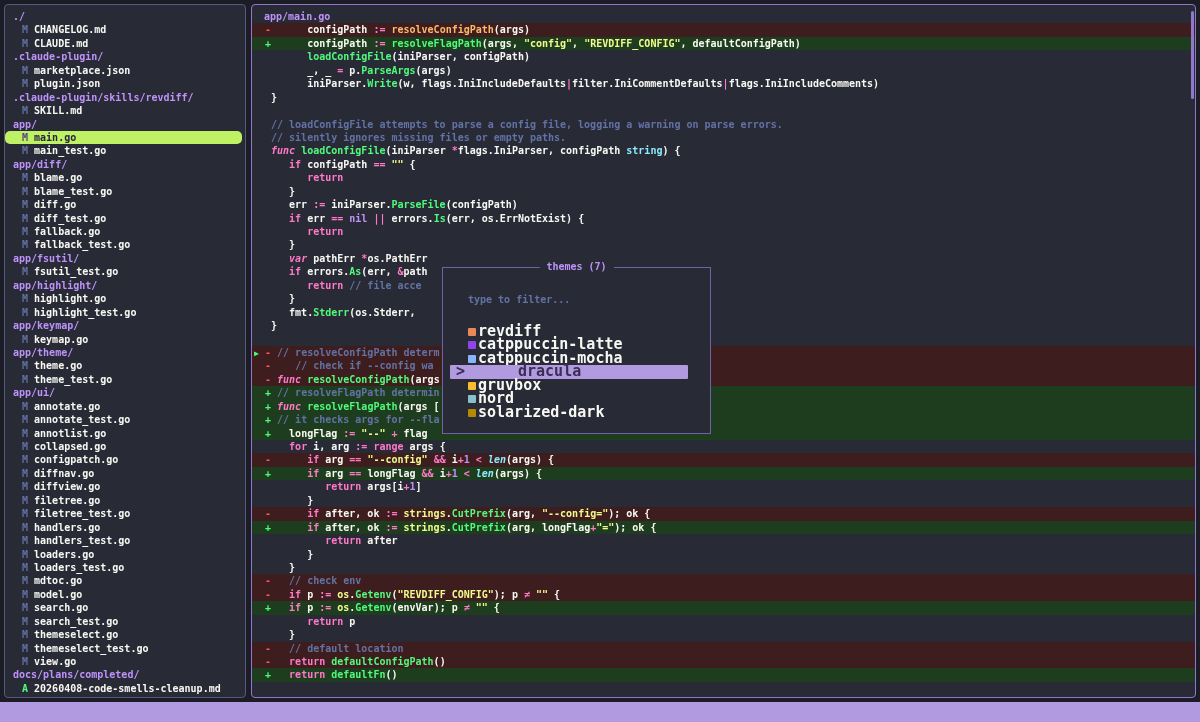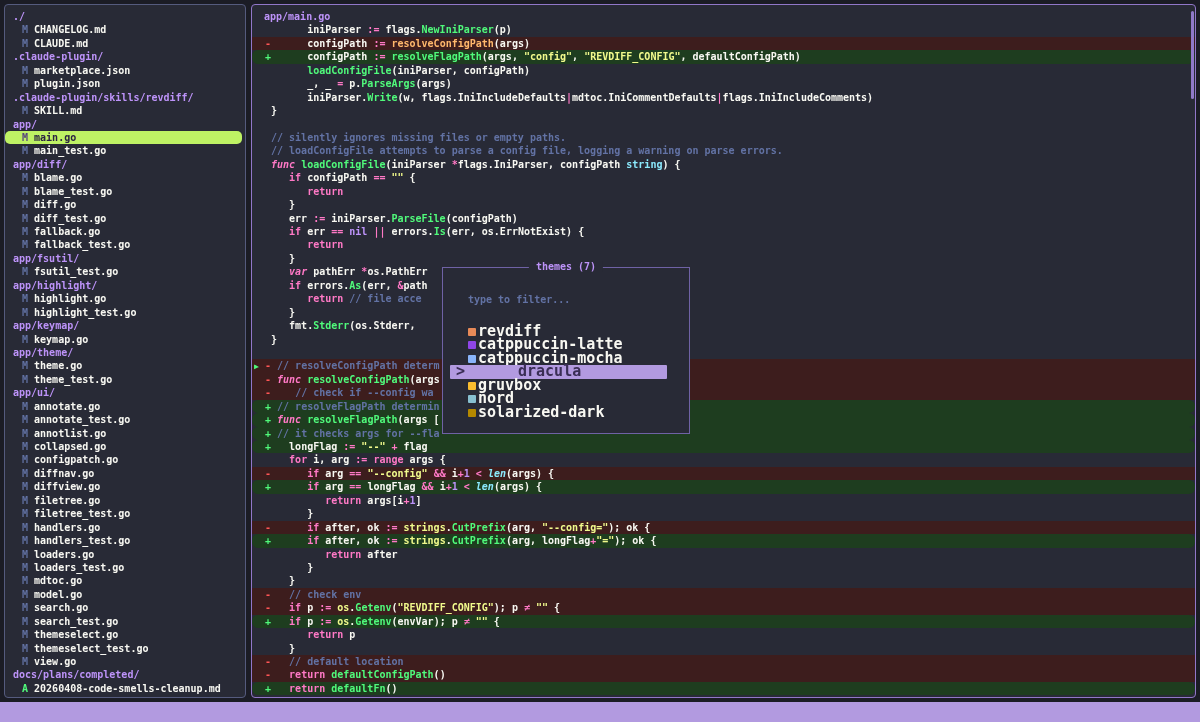--- a/index.html
+++ b/index.html
@@ -13,30 +13,30 @@
   #tree { padding-top:5px; }
   .dir { color:#bd93f9; padding-left:8px; }
   .file { color:#f8f8f2; padding-left:11px; }
   .fstat { color:#6272a4; }
   .fstat.added { color:#50fa7b; }
   .file.sel { background:#bef264; color:#2a2342; margin-right:3px; border-radius:5px; }
   .file.sel .fstat { color:#55447c; }
   #difflines { padding-top:5px; position:relative; }
   .dl { padding-left:13px; }
   .dl.del { background:#3d1d1d; }
-  .dl.add { background:#1e3d1f;border-radius:6px; }
+  .dl.add { background:#1e3d1f; }
   .dl .rfrag { position:absolute; left:507px; top:14px;margin-left:42px; }
   .hunkmark { position:absolute; left:2px; top:1px; color:#50fa7b; font-size:8px; }
   .dtitle { color:#bd93f9; padding-left:12px; }
   .seg-fg{color:#f8f8f2} .seg-pk{color:#ff79c6} .seg-gr{color:#50fa7b}
   .seg-ye{color:#f1fa8c} .seg-cy{color:#8be9fd} .seg-pu{color:#bd93f9}
   .seg-co{color:#6272a4} .seg-or{color:#ffb86c}
   .seg-dm{color:#ff5555} .seg-am{color:#50fa7b}
   .seg-kw{color:#ff79c6; font-style:italic} .seg-ci{color:#8be9fd; font-style:italic}
-  #popup { position:absolute; left:190px; top:262px; width:248px; height:167px;
+  #popup { position:absolute; left:190px; top:262px; width:269px; height:167px;
     background:#282a36; border:1px solid #6f62a5; z-index:5; }
   #popup-title { position:absolute; top:-7px; left:50%; transform:translateX(-50%);
     background:#282a36; color:#bd93f9; font-size:10px; font-weight:bold; padding:0 7px;
     white-space:pre; }
   #popup-filter { position:absolute; top:26px; left:25px; color:#6272a4; font-size:10px;
     font-weight:bold; }
   #popup-list { position:absolute; top:57px; left:0; right:0; }
   .pitem { height:13.45px; line-height:13.45px; font-size:15px; font-weight:bold;
     position:relative; color:#f8f8f2; }
   .pitem .swatch { position:absolute; left:25px; top:3px; width:8px; height:8px; border-radius:1px; }
@@ -107,48 +107,47 @@
       <div class="trow file"><span class="fstat"> M </span><span>themeselect_test.go</span></div>
       <div class="trow file"><span class="fstat"> M </span><span>view.go</span></div>
       <div class="trow dir">docs/plans/completed/</div>
       <div class="trow file"><span class="fstat added"> A </span><span>20260408-code-smells-cleanup.md</span></div>
     </div>
 </div>
 
 <div id="diffpane" class="panel">
   <div id="difflines">
     <div class="trow dtitle">app/main.go</div>
-  <div class="trow dl ctx"><span class="seg-fg">       iniParser </span><span class="seg-pk">:=</span><span class="seg-fg"> flags.</span><span class="seg-gr">NewIniParser</span><span class="seg-fg">(p)</span></div>
       <div class="trow dl del"><span class="seg-dm">-</span><span class="seg-fg">      configPath </span><span class="seg-pk">:=</span><span class="seg-fg"> </span><span class="seg-or">resolveConfigPath</span><span class="seg-fg">(args)</span></div>
       <div class="trow dl add"><span class="seg-am">+</span><span class="seg-fg">      configPath </span><span class="seg-pk">:=</span><span class="seg-fg"> </span><span class="seg-gr">resolveFlagPath</span><span class="seg-fg">(args, </span><span class="seg-ye">"config"</span><span class="seg-fg">, </span><span class="seg-ye">"REVDIFF_CONFIG"</span><span class="seg-fg">, defaultConfigPath)</span></div>
       <div class="trow dl ctx"><span class="seg-fg">       </span><span class="seg-gr">loadConfigFile</span><span class="seg-fg">(iniParser, configPath)</span></div>
       <div class="trow dl ctx"><span class="seg-fg">       _, _ </span><span class="seg-pk">=</span><span class="seg-fg"> p.</span><span class="seg-gr">ParseArgs</span><span class="seg-fg">(args)</span></div>
-      <div class="trow dl ctx"><span class="seg-fg">       iniParser.</span><span class="seg-gr">Write</span><span class="seg-fg">(w, flags.IniIncludeDefaults</span><span class="seg-pk">|</span><span class="seg-fg">mdtoc.IniCommentDefaults</span><span class="seg-pk">|</span><span class="seg-fg">flags.IniIncludeComments)</span></div>
+      <div class="trow dl ctx"><span class="seg-fg">       iniParser.</span><span class="seg-gr">Write</span><span class="seg-fg">(w, flags.IniIncludeDefaults</span><span class="seg-pk">|</span><span class="seg-fg">filter.IniCommentDefaults</span><span class="seg-pk">|</span><span class="seg-fg">flags.IniIncludeComments)</span></div>
       <div class="trow dl ctx"><span class="seg-fg"> }</span></div>
       <div class="trow dl blank"></div>
+      <div class="trow dl ctx"><span class="seg-co"> // loadConfigFile attempts to parse a config file, logging a warning on parse errors.</span></div>
       <div class="trow dl ctx"><span class="seg-co"> // silently ignores missing files or empty paths.</span></div>
-      <div class="trow dl ctx"><span class="seg-co"> // loadConfigFile attempts to parse a config file, logging a warning on parse errors.</span></div>
       <div class="trow dl ctx"><span class="seg-fg"> </span><span class="seg-kw">func</span><span class="seg-fg"> </span><span class="seg-gr">loadConfigFile</span><span class="seg-fg">(iniParser </span><span class="seg-pk">*</span><span class="seg-fg">flags.IniParser, configPath </span><span class="seg-cy">string</span><span class="seg-fg">) {</span></div>
       <div class="trow dl ctx"><span class="seg-fg">    </span><span class="seg-pk">if</span><span class="seg-fg"> configPath </span><span class="seg-pk">==</span><span class="seg-fg"> </span><span class="seg-ye">""</span><span class="seg-fg"> {</span></div>
       <div class="trow dl ctx"><span class="seg-fg">       </span><span class="seg-pk">return</span></div>
       <div class="trow dl ctx"><span class="seg-fg">    }</span></div>
       <div class="trow dl ctx"><span class="seg-fg">    err </span><span class="seg-pk">:=</span><span class="seg-fg"> iniParser.</span><span class="seg-gr">ParseFile</span><span class="seg-fg">(configPath)</span></div>
       <div class="trow dl ctx"><span class="seg-fg">    </span><span class="seg-pk">if</span><span class="seg-fg"> err </span><span class="seg-pk">==</span><span class="seg-fg"> </span><span class="seg-pu">nil</span><span class="seg-fg"> </span><span class="seg-pk">||</span><span class="seg-fg"> errors.</span><span class="seg-gr">Is</span><span class="seg-fg">(err, os.ErrNotExist) {</span></div>
       <div class="trow dl ctx"><span class="seg-fg">       </span><span class="seg-pk">return</span></div>
       <div class="trow dl ctx"><span class="seg-fg">    }</span></div>
       <div class="trow dl ctx"><span class="seg-fg">    </span><span class="seg-kw">var</span><span class="seg-fg"> pathErr </span><span class="seg-pk">*</span><span class="seg-fg">os.PathErr</span></div>
       <div class="trow dl ctx"><span class="seg-fg">    </span><span class="seg-pk">if</span><span class="seg-fg"> errors.</span><span class="seg-gr">As</span><span class="seg-fg">(err, </span><span class="seg-pk">&amp;</span><span class="seg-fg">path</span></div>
       <div class="trow dl ctx"><span class="seg-fg">       </span><span class="seg-pk">return</span><span class="seg-fg"> </span><span class="seg-co">// file acce</span></div>
       <div class="trow dl ctx"><span class="seg-fg">    }</span></div>
       <div class="trow dl ctx"><span class="seg-fg">    fmt.</span><span class="seg-gr">Stderr</span><span class="seg-fg">(os.Stderr, </span></div>
       <div class="trow dl ctx"><span class="seg-fg"> }</span></div>
       <div class="trow dl blank"></div>
       <div class="trow dl del"><span class="hunkmark">▶</span><span class="seg-dm">-</span><span class="seg-co"> // resolveConfigPath determ</span><span class="rfrag"><span class="seg-co">location.</span></span></div>
+      <div class="trow dl del"><span class="seg-dm">-</span><span class="seg-fg">    </span><span class="seg-co">// check if --config wa</span><span class="rfrag"><span class="seg-co">-config=value)</span></span></div>
       <div class="trow dl del"><span class="seg-dm">-</span><span class="seg-fg"> </span><span class="seg-kw">func</span><span class="seg-fg"> </span><span class="seg-gr">resolveConfigPath</span><span class="seg-fg">(args</span></div>
-      <div class="trow dl del"><span class="seg-dm">-</span><span class="seg-fg">    </span><span class="seg-co">// check if --config wa</span><span class="rfrag"><span class="seg-co">-config=value)</span></span></div>
       <div class="trow dl add"><span class="seg-am">+</span><span class="seg-co"> // resolveFlagPath determin</span><span class="rfrag"><span class="seg-co">cation.</span></span></div>
       <div class="trow dl add"><span class="seg-am">+</span><span class="seg-fg"> </span><span class="seg-kw">func</span><span class="seg-fg"> </span><span class="seg-gr">resolveFlagPath</span><span class="seg-fg">(args [</span><span class="rfrag"><span class="seg-fg">g) </span><span class="seg-cy">string</span><span class="seg-fg"> {</span></span></div>
       <div class="trow dl add"><span class="seg-am">+</span><span class="seg-co"> // it checks args for --fla</span><span class="rfrag"><span class="seg-co">, then defaultFn.</span></span></div>
       <div class="trow dl add"><span class="seg-am">+</span><span class="seg-fg">   longFlag </span><span class="seg-pk">:=</span><span class="seg-fg"> </span><span class="seg-ye">"--"</span><span class="seg-fg"> </span><span class="seg-pk">+</span><span class="seg-fg"> flag</span></div>
       <div class="trow dl ctx"><span class="seg-fg">    </span><span class="seg-pk">for</span><span class="seg-fg"> i, arg </span><span class="seg-pk">:=</span><span class="seg-fg"> </span><span class="seg-pk">range</span><span class="seg-fg"> args {</span></div>
       <div class="trow dl del"><span class="seg-dm">-</span><span class="seg-fg">      </span><span class="seg-pk">if</span><span class="seg-fg"> arg </span><span class="seg-pk">==</span><span class="seg-fg"> </span><span class="seg-ye">"--config"</span><span class="seg-fg"> </span><span class="seg-pk">&amp;&amp;</span><span class="seg-fg"> i</span><span class="seg-pk">+</span><span class="seg-pu">1</span><span class="seg-fg"> </span><span class="seg-pk">&lt;</span><span class="seg-fg"> </span><span class="seg-ci">len</span><span class="seg-fg">(args) {</span></div>
       <div class="trow dl add"><span class="seg-am">+</span><span class="seg-fg">      </span><span class="seg-pk">if</span><span class="seg-fg"> arg </span><span class="seg-pk">==</span><span class="seg-fg"> longFlag </span><span class="seg-pk">&amp;&amp;</span><span class="seg-fg"> i</span><span class="seg-pk">+</span><span class="seg-pu">1</span><span class="seg-fg"> </span><span class="seg-pk">&lt;</span><span class="seg-fg"> </span><span class="seg-ci">len</span><span class="seg-fg">(args) {</span></div>
       <div class="trow dl ctx"><span class="seg-fg">          </span><span class="seg-pk">return</span><span class="seg-fg"> args[i</span><span class="seg-pk">+</span><span class="seg-pu">1</span><span class="seg-fg">]</span></div>
       <div class="trow dl ctx"><span class="seg-fg">       }</span></div>
       <div class="trow dl del"><span class="seg-dm">-</span><span class="seg-fg">      </span><span class="seg-pk">if</span><span class="seg-fg"> after, ok </span><span class="seg-pk">:=</span><span class="seg-fg"> </span><span class="seg-ye">strings</span><span class="seg-fg">.</span><span class="seg-gr">CutPrefix</span><span class="seg-fg">(arg, </span><span class="seg-ye">"--config="</span><span class="seg-fg">); ok {</span></div>

